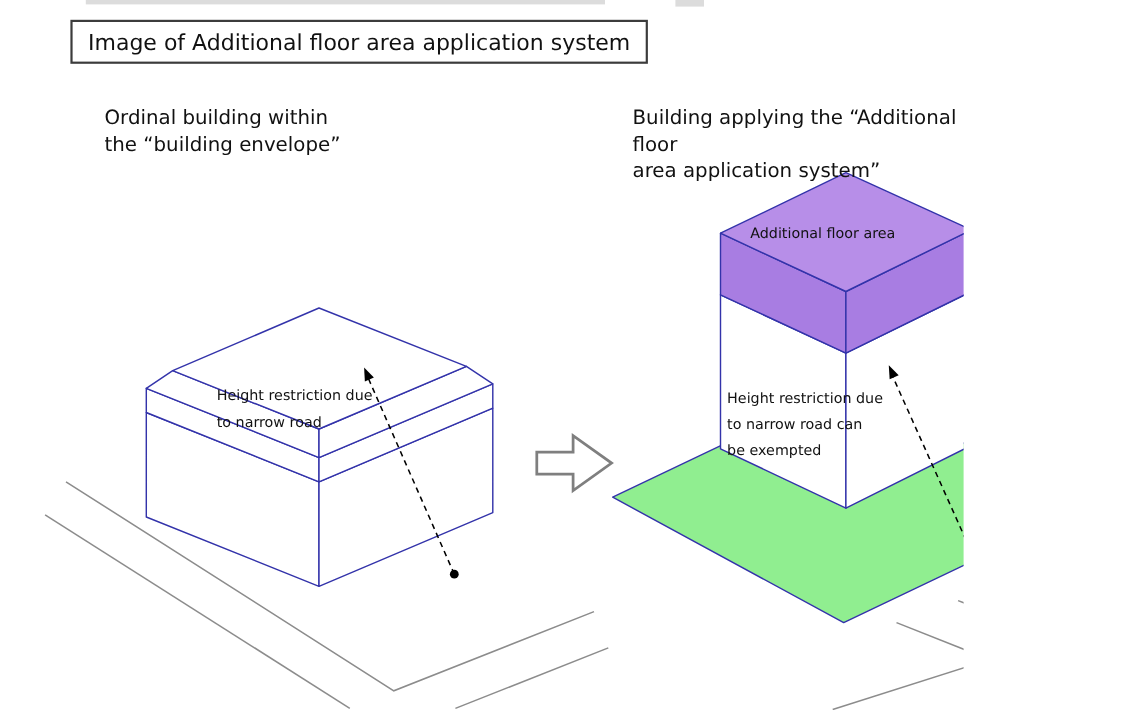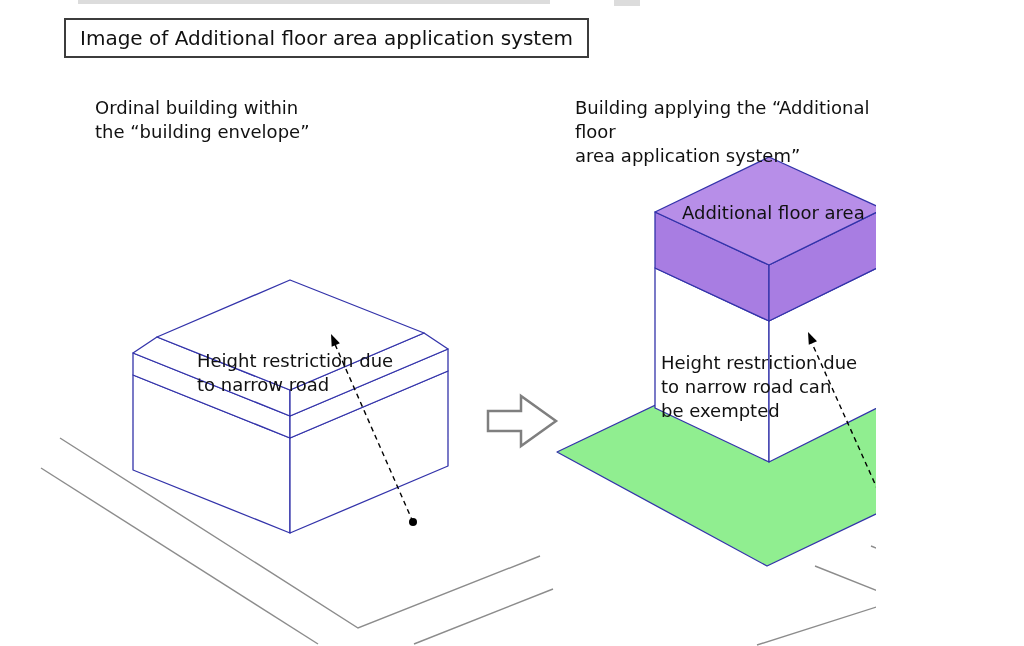--- a/index.html
+++ b/index.html
@@ -14,21 +14,21 @@
   #diagram-svg{position:absolute;left:0;top:0;}
   .artifact{position:absolute;background:#dcdcdc;}
   .title-box{
     position:absolute;left:64px;top:18px;
     border:2px solid #3c3c3c;background:#ffffff;
     padding:5px 14px;
     font-size:20px;line-height:26px;white-space:nowrap;
   }
   .ann{
     position:absolute;
-    font-size:18px;line-height:24px;
+    font-size:13px;line-height:24px;
     white-space:pre-line;
   }
   .heading{font-size:18px;line-height:24px;}
 </style>
 </head>
 <body>
 
 <div id="stage">
 
   <div class="artifact" style="left:78px;top:0;width:472px;height:4px;"></div>

